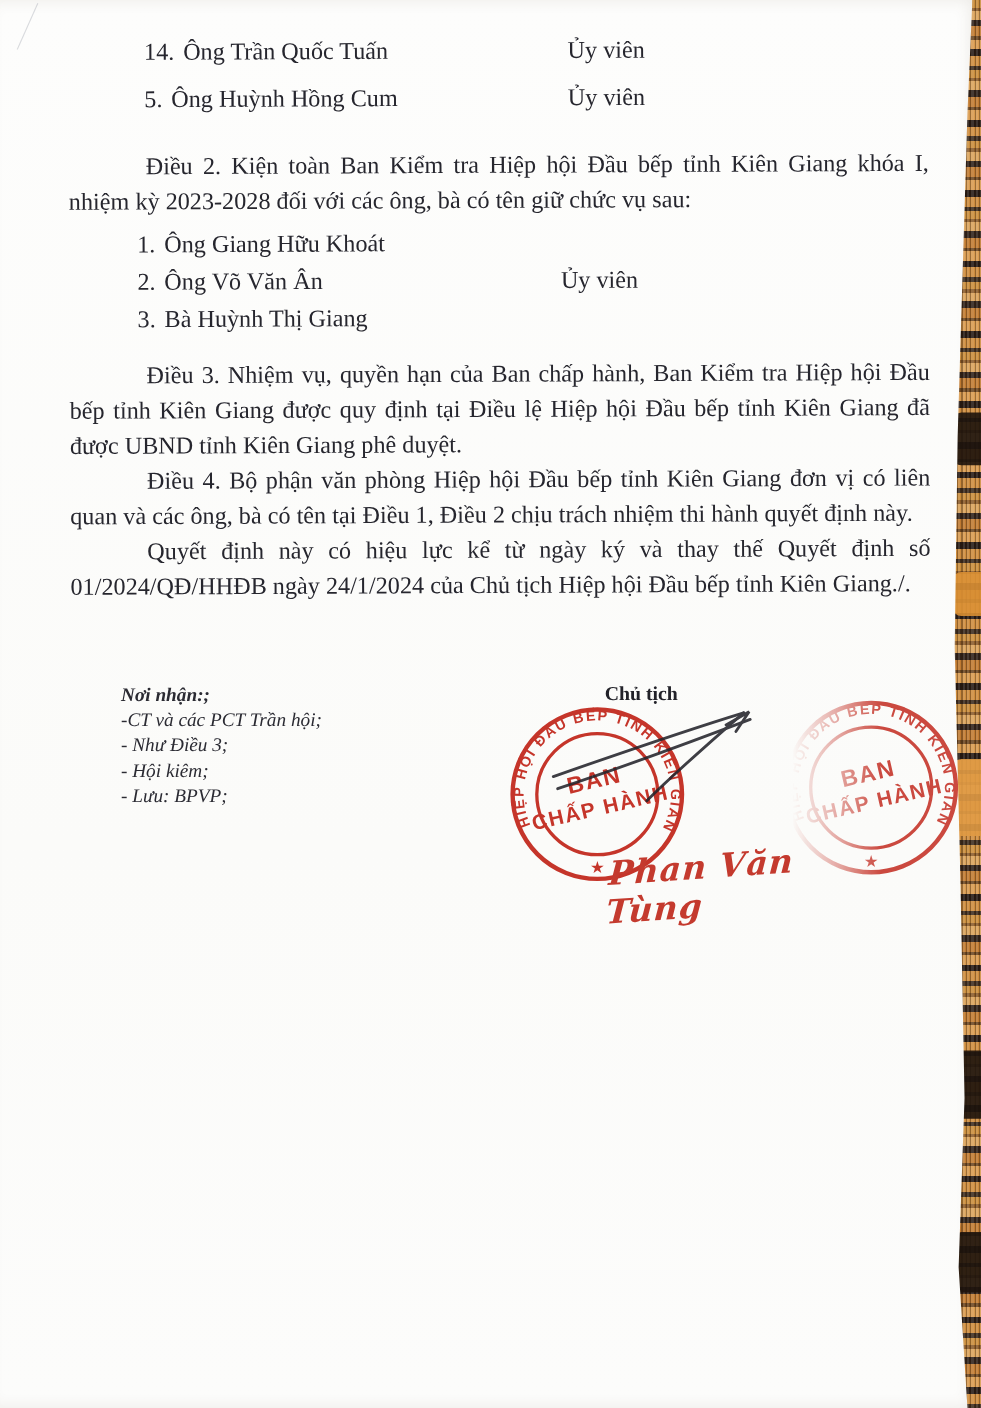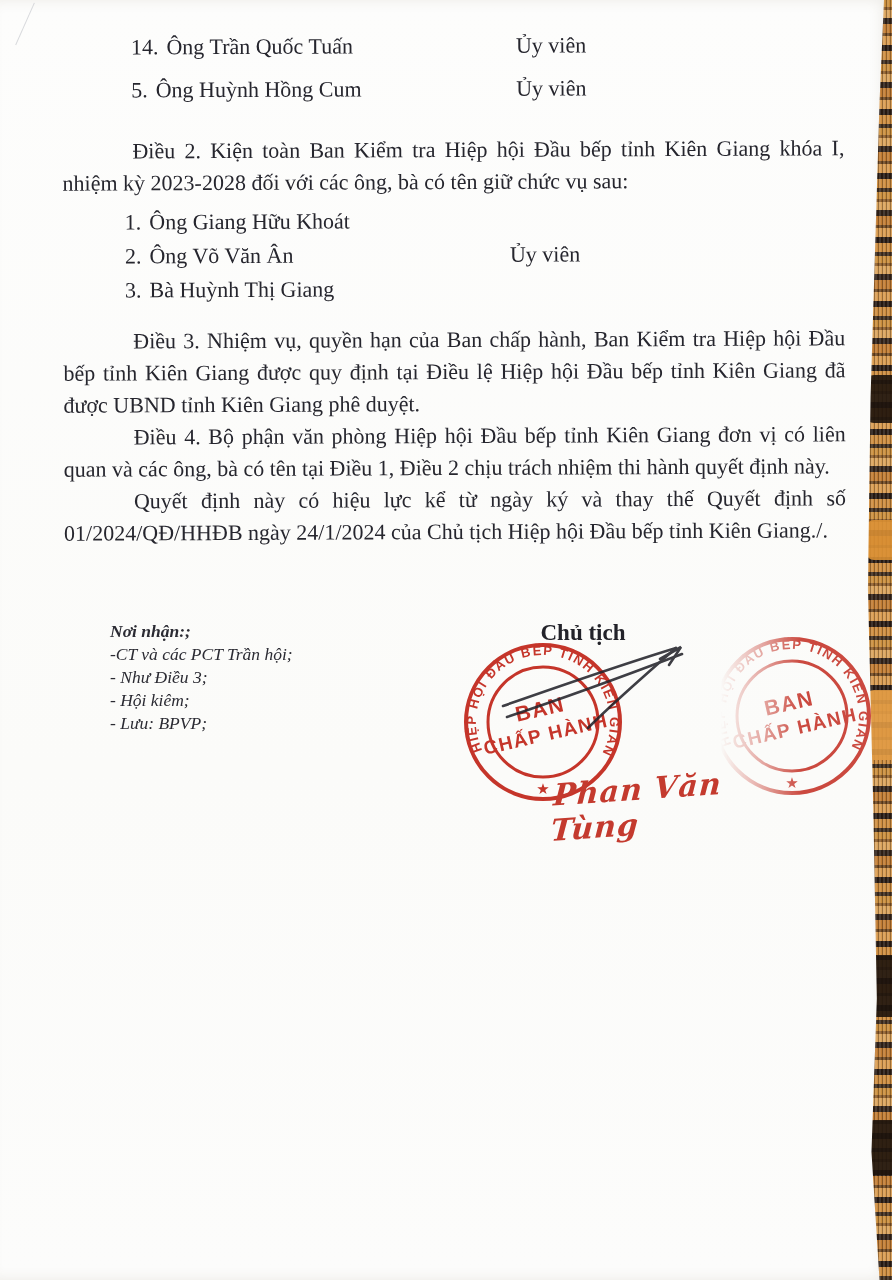--- a/index.html
+++ b/index.html
@@ -58,21 +58,21 @@
   .bold{font-weight:normal;}
 
   
   .recipients{
     position:absolute;top:620px;left:90px;
     font-style:italic;font-size:17.5px;line-height:23px;color:#2b2b33;margin-left:20px;
   }
   .recipients .heading{font-weight:bold;}
   .sig-title{
     position:absolute;top:620px;left:498px;width:170px;text-align:center;
-    font-weight:bold;font-size:23px;color:#222229;
+    font-weight:bold;font-size:18px;color:#222229;
   }
   .stamp{position:absolute;width:180px;height:180px;}
   .stamp1{top:632px;left:453px;}
   .stamp2{
     top:626px;left:702px;
     -webkit-mask-image:linear-gradient(90deg, rgba(0,0,0,0) 10%, rgba(0,0,0,.45) 34%, rgba(0,0,0,.95) 55%);
     mask-image:linear-gradient(90deg, rgba(0,0,0,0) 10%, rgba(0,0,0,.45) 34%, rgba(0,0,0,.95) 55%);
     opacity:.95;
   }
   .stamp svg{width:100%;height:100%;}

